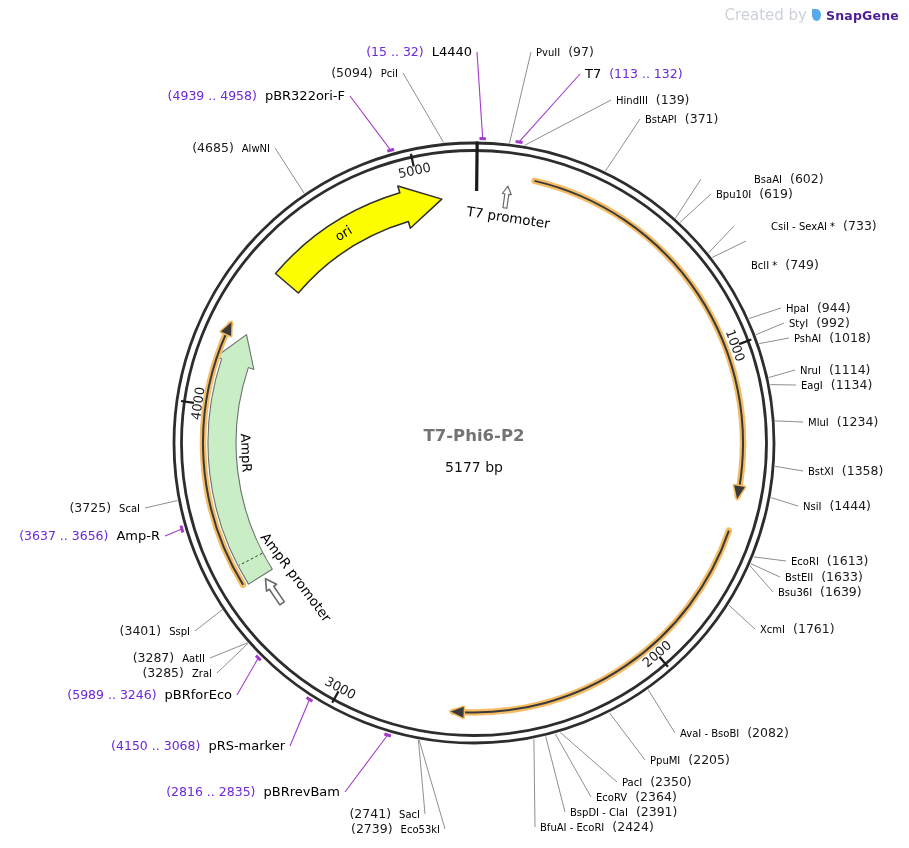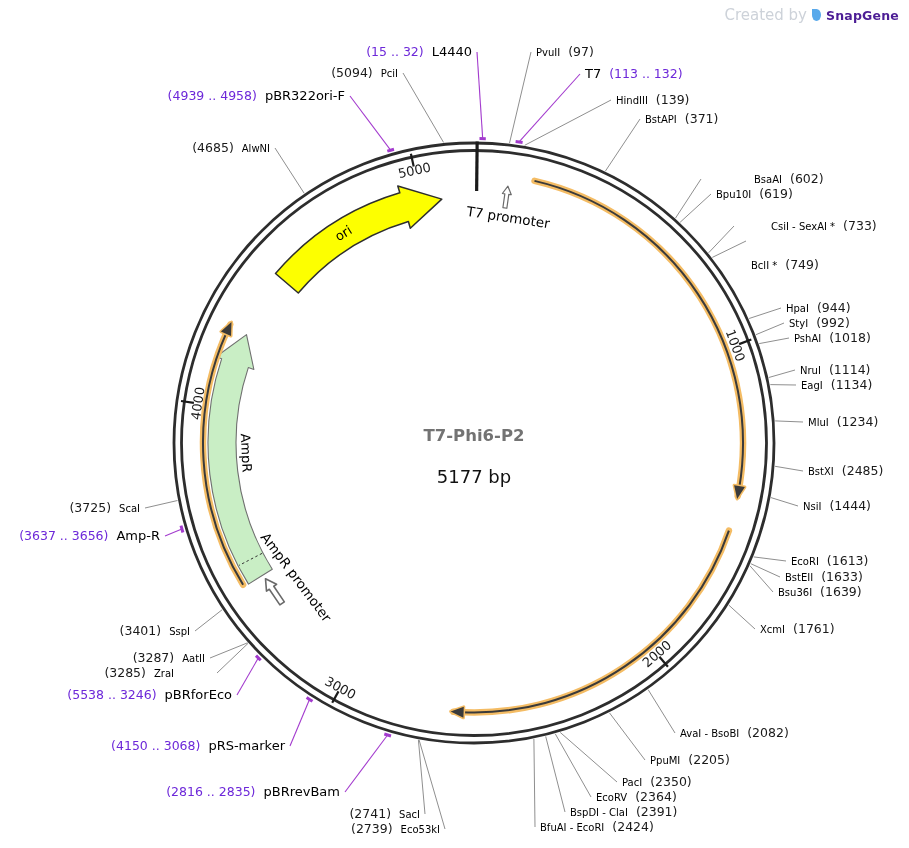--- a/index.html
+++ b/index.html
@@ -6,21 +6,21 @@
   body{width:909px;height:848px;font-family:"DejaVu Sans","Liberation Sans",sans-serif;}
   .stage{position:relative;width:909px;height:848px;background:#fff;overflow:hidden;}
   #plasmid-svg{position:absolute;left:0;top:0;}
   #labels-layer div{position:absolute;white-space:nowrap;font-size:13px;color:#000;line-height:16px;}
   .site-label b{font-weight:normal;font-size:10px;}
   .site-label .p{margin-left:8px;font-size:12.5px;color:#1a1a1a;}
   .site-label .q{margin-right:8px;font-size:12.5px;color:#1a1a1a;}
   .purple,.purple .p,.purple .q{color:#6d28d9;}
   .center-label{position:absolute;left:474px;top:426px;transform:translateX(-50%);text-align:center;}
   .center-label .title{font-weight:bold;font-size:16.5px;color:#737373;}
-  .center-label .bp{font-size:18px;color:#111;margin-top:21px;}
+  .center-label .bp{font-size:14px;color:#111;margin-top:14px;}
   .watermark{position:absolute;top:6px;right:10px;display:flex;align-items:center;gap:5px;}
   .wm-created{font-size:15px;color:#cdd2d9;}
   .wm-logo{width:9px;height:12px;background:#58a9eb;border-radius:0 55% 55% 55%;}
   .wm-brand{font-size:12.5px;color:#4c1d95;font-weight:600;letter-spacing:.2px;}
 </style>
 </head>
 <body>
 
 <div class="stage">
   <svg id="plasmid-svg" width="909" height="848">
@@ -110,45 +110,45 @@
       <div class="site-label" style="left: 706px; top: 171px; margin-left: 48px;"><b>BsaAI</b><span class="p">(602)</span></div>
       <div class="site-label" style="left: 716px; top: 186px;"><b>Bpu10I</b><span class="p">(619)</span></div>
       <div class="site-label" style="left: 739px; top: 218px; margin-left: 32px;"><b>CsiI - SexAI *</b><span class="p">(733)</span></div>
       <div class="site-label" style="left: 751px; top: 233px; margin-top: 24px;"><b>BclI *</b><span class="p">(749)</span></div>
       <div class="site-label" style="left: 786px; top: 300px;"><b>HpaI</b><span class="p">(944)</span></div>
       <div class="site-label" style="left: 789px; top: 315px;"><b>StyI</b><span class="p">(992)</span></div>
       <div class="site-label" style="left: 794px; top: 330px;"><b>PshAI</b><span class="p">(1018)</span></div>
       <div class="site-label" style="left: 800px; top: 362px;"><b>NruI</b><span class="p">(1114)</span></div>
       <div class="site-label" style="left: 801px; top: 377px;"><b>EagI</b><span class="p">(1134)</span></div>
       <div class="site-label" style="left: 808px; top: 414px;"><b>MluI</b><span class="p">(1234)</span></div>
-      <div class="site-label" style="left: 808px; top: 463px;"><b>BstXI</b><span class="p">(2485)</span></div>
+      <div class="site-label" style="left: 808px; top: 463px;"><b>BstXI</b><span class="p">(1358)</span></div>
       <div class="site-label" style="left: 803px; top: 498px;"><b>NsiI</b><span class="p">(1444)</span></div>
       <div class="site-label" style="left: 791px; top: 553px;"><b>EcoRI</b><span class="p">(1613)</span></div>
       <div class="site-label" style="left: 785px; top: 569px;"><b>BstEII</b><span class="p">(1633)</span></div>
       <div class="site-label" style="left: 778px; top: 584px;"><b>Bsu36I</b><span class="p">(1639)</span></div>
       <div class="site-label" style="left: 760px; top: 621px;"><b>XcmI</b><span class="p">(1761)</span></div>
       <div class="site-label" style="left: 680px; top: 725px;"><b>AvaI - BsoBI</b><span class="p">(2082)</span></div>
       <div class="site-label" style="left: 650px; top: 752px;"><b>PpuMI</b><span class="p">(2205)</span></div>
       <div class="site-label" style="left: 622px; top: 774px;"><b>PacI</b><span class="p">(2350)</span></div>
       <div class="site-label" style="left: 596px; top: 789px;"><b>EcoRV</b><span class="p">(2364)</span></div>
       <div class="site-label" style="left: 570px; top: 804px;"><b>BspDI - ClaI</b><span class="p">(2391)</span></div>
       <div class="site-label" style="left: 540px; top: 819px;"><b>BfuAI - EcoRI</b><span class="p">(2424)</span></div>
       <div class="site-label" style="right: 489px; top: 806px;"><span class="q">(2741)</span><b>SacI</b></div>
       <div class="site-label" style="right: 469px; top: 821px;"><span class="q">(2739)</span><b>Eco53kI</b></div>
-      <div class="site-label" style="right: 735px; top: 665px; margin-left: 44px;"><span class="q">(3285)</span><b>ZraI</b></div>
+      <div class="site-label" style="right: 697px; top: 665px; margin-left: 44px;"><span class="q">(3285)</span><b>ZraI</b></div>
       <div class="site-label" style="right: 704px; top: 650px;"><span class="q">(3287)</span><b>AatII</b></div>
       <div class="site-label" style="right: 719px; top: 623px;"><span class="q">(3401)</span><b>SspI</b></div>
       <div class="site-label" style="right: 769px; top: 500px;"><span class="q">(3725)</span><b>ScaI</b></div>
       <div class="site-label" style="right: 639px; top: 140px;"><span class="q">(4685)</span><b>AlwNI</b></div>
       <div class="site-label" style="right: 511px; top: 65px;"><span class="q">(5094)</span><b>PciI</b></div>
       <div class="site-label purple" style="right: 437px; top: 44px;"><span class="q">(15 .. 32)</span>L4440</div>
       <div class="site-label purple" style="left: 585px; top: 66px;">T7<span class="p">(113 .. 132)</span></div>
       <div class="site-label purple" style="right: 564px; top: 88px;"><span class="q">(4939 .. 4958)</span>pBR322ori-F</div>
       <div class="site-label purple" style="right: 749px; top: 528px; text-align: center;"><span class="q">(3637 .. 3656)</span>Amp-R</div>
-      <div class="site-label purple" style="right: 677px; top: 687px;"><span class="q">(5538 .. 3246)</span>pBRforEco</div>
+      <div class="site-label purple" style="right: 677px; top: 687px;"><span class="q">(5989 .. 3246)</span>pBRforEco</div>
       <div class="site-label purple" style="right: 624px; top: 738px;"><span class="q">(4150 .. 3068)</span>pRS-marker</div>
       <div class="site-label purple" style="right: 569px; top: 784px;"><span class="q">(2816 .. 2835)</span>pBRrevBam</div>
     </div>
   <div class="center-label">
     <div class="title">T7-Phi6-P2</div>
     <div class="bp">5177 bp</div>
   </div>
   <div class="watermark">
     <span class="wm-created">Created by</span>
     <span class="wm-logo"></span>

